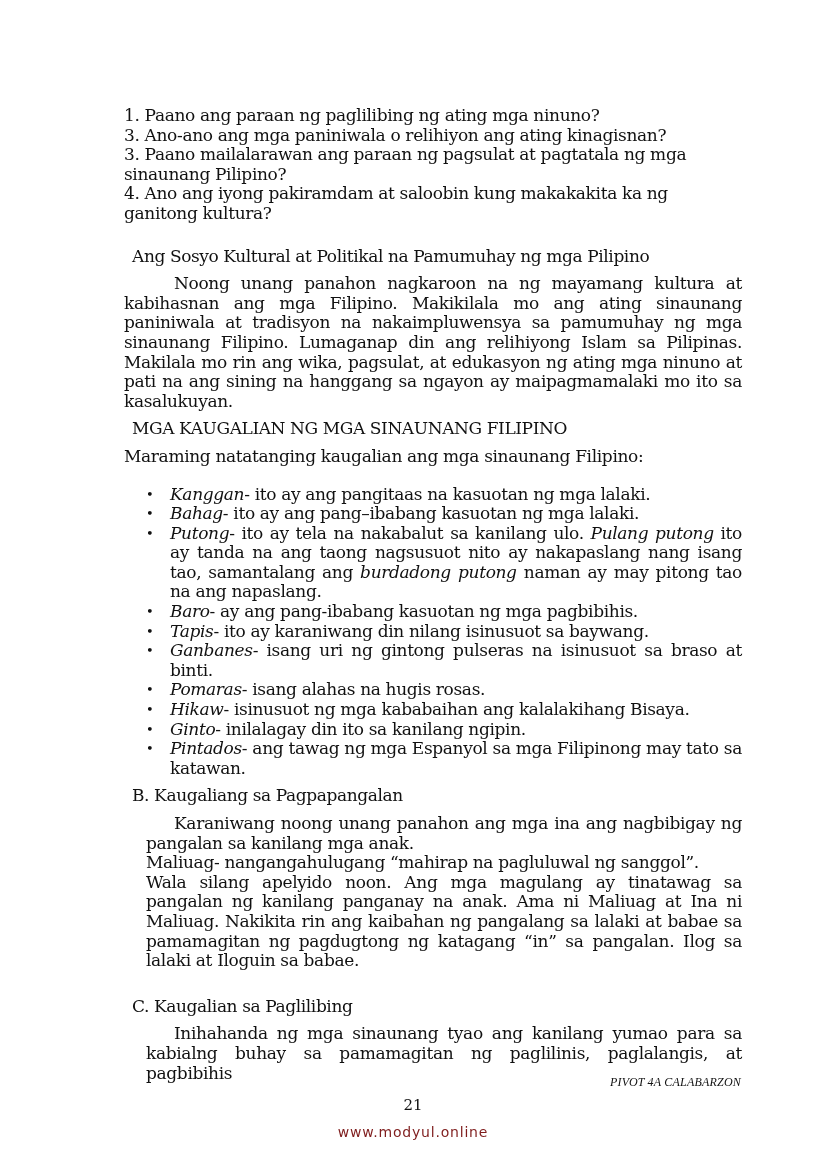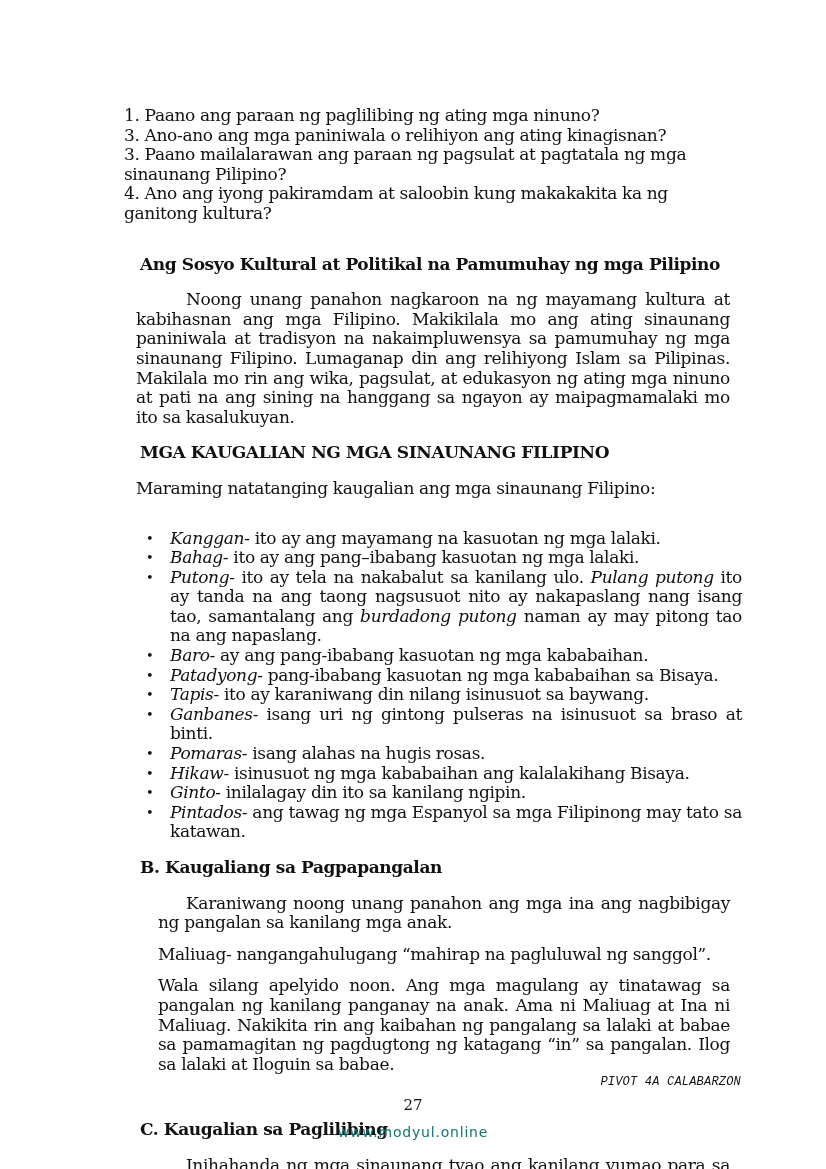--- a/index.html
+++ b/index.html
@@ -1,62 +1,61 @@
 <!DOCTYPE html>
 <html><head>
 <meta charset="utf-8">
 <style>
   html, body { margin: 0; padding: 0; background: #ffffff; }
   body { width: 826px; height: 1169px; position: relative; overflow: hidden;
          font-family: "DejaVu Serif", "Liberation Serif", serif; color: #111; }
   .page { position: absolute; left: 124px; top: 106px; width: 618px;
           font-size: 17px; line-height: 19.6px; letter-spacing: -0.35px; }
-  p { margin: 12px; }
+  p { margin: 0; }
   .just { text-align: justify; }
   .q { margin: 0; }
   .gap { height: 19px; }
-  .h { font-weight: bold; margin: 16px; letter-spacing: -0.4px; }
+  .h { font-weight: normal; margin: 8px; letter-spacing: -0.4px; }
   .indent { text-indent: 50px; }
   ul.bul { list-style: none; margin: 0; padding: 0 0 0 46px; }
   ul.bul li { position: relative; text-align: justify; }
   ul.bul li::before { content: "\2022"; position: absolute; left: -24px; top: 0; font-size: 13px; }
   .term { font-style: italic; }
   .footer-right { position: absolute; right: 85px; top: 1075px;
-                  font-family: Liberation Mono, monospace;
+                  font-family: Liberation Serif, serif;
                   font-style: italic; font-size: 12px; letter-spacing: 0.2px; color: #111; }
   .page-num { position: absolute; left: 0; width: 826px; text-align: center; top: 1096px;
               font-family: "DejaVu Serif", "Liberation Serif", serif; font-size: 15px; color: #111; }
   .watermark { position: absolute; left: 0; width: 826px; text-align: center; top: 1124px;
                font-family: "DejaVu Sans", "Liberation Sans", sans-serif; font-size: 14px;
-               color: #0f766e; letter-spacing: 0.8px; }
+               color: #7f1d1d; letter-spacing: 0.8px; }
 </style>
 </head>
 <body>
 
 <div class="page">
   <div>
     <p class="q">1.  Paano ang paraan ng paglilibing ng ating mga ninuno?</p>
     <p class="q">3. Ano-ano ang mga paniniwala o relihiyon ang ating  kinagisnan?</p>
     <p class="q">3. Paano mailalarawan ang paraan ng pagsulat at pagtatala ng mga sinaunang Pilipino?</p>
     <p class="q">4. Ano ang iyong pakiramdam at saloobin kung makakakita ka ng ganitong kultura?</p>
   </div>
   <div class="gap" style="height:15px"></div>
 
   <p class="h">Ang Sosyo Kultural at Politikal na Pamumuhay ng mga Pilipino</p>
   <p class="just indent">Noong unang panahon nagkaroon na ng mayamang  kultura at kabihasnan ang mga Filipino. Makikilala mo ang ating sinaunang paniniwala at tradisyon na nakaimpluwensya sa pamumuhay ng mga sinaunang Filipino. Lumaganap din ang relihiyong Islam sa Pilipinas. Makilala mo rin ang wika, pagsulat, at edukasyon ng ating mga ninuno at pati na ang sining na hanggang sa ngayon ay maipagmamalaki mo ito sa kasalukuyan.</p>
   <p class="h">MGA KAUGALIAN NG MGA SINAUNANG FILIPINO</p>
   <p>Maraming natatanging kaugalian ang mga sinaunang Filipino:</p>
   <div class="gap" style="height:18px"></div>
 
   <ul class="bul">
-    <li><span class="term">Kanggan</span><span>- ito ay ang mayamang na kasuotan ng mga lalaki.</span></li>
+    <li><span class="term">Kanggan</span><span>- ito ay ang pangitaas na kasuotan ng mga lalaki.</span></li>
     <li><span class="term">Bahag</span><span>- ito ay ang pang–ibabang kasuotan ng mga lalaki.</span></li>
     <li><span class="term">Putong</span><span>- ito ay tela na nakabalut sa kanilang ulo. </span><span class="term">Pulang putong</span><span> ito ay tanda na ang taong nagsusuot nito ay nakapaslang nang isang tao, samantalang ang </span><span class="term">burdadong putong</span><span> naman ay may pitong tao na ang napaslang.</span></li>
-    <li><span class="term">Baro</span><span>- ay ang pang-ibabang kasuotan ng mga kababaihan.</span></li>
-    <li><span class="term">Patadyong</span><span>- pang-ibabang kasuotan ng mga kababaihan sa Bisaya.</span></li>
+    <li><span class="term">Baro</span><span>- ay ang pang-ibabang kasuotan ng mga pagbibihis.</span></li>
     <li><span class="term">Tapis</span><span>- ito ay karaniwang din nilang isinusuot sa baywang.</span></li>
     <li><span class="term">Ganbanes</span><span>- isang uri ng gintong pulseras na isinusuot sa braso at binti.</span></li>
     <li><span class="term">Pomaras</span><span>- isang alahas na hugis rosas.</span></li>
     <li><span class="term">Hikaw</span><span>- isinusuot ng mga kababaihan ang kalalakihang Bisaya.</span></li>
     <li><span class="term">Ginto</span><span>- inilalagay din ito sa kanilang ngipin.</span></li>
     <li><span class="term">Pintados</span><span>- ang tawag ng mga Espanyol sa mga Filipinong may tato sa katawan.</span></li>
   </ul>
 
   <p class="h">B. Kaugaliang sa Pagpapangalan</p>
   <div style="padding-left:22px">
@@ -66,14 +65,14 @@
   </div>
   <div class="gap" style="height:18px"></div>
 
   <p class="h">C. Kaugalian sa Paglilibing</p>
   <div style="padding-left:22px">
     <p class="just" style="text-indent:28px">Inihahanda ng mga sinaunang tyao ang kanilang yumao para sa kabialng buhay sa pamamagitan ng paglilinis, paglalangis, at pagbibihis</p>
   </div>
 </div>
 
 <div class="footer-right">PIVOT 4A CALABARZON</div>
-<div class="page-num">27</div>
+<div class="page-num">21</div>
 <div class="watermark">www.modyul.online</div>
 
 </body></html>

